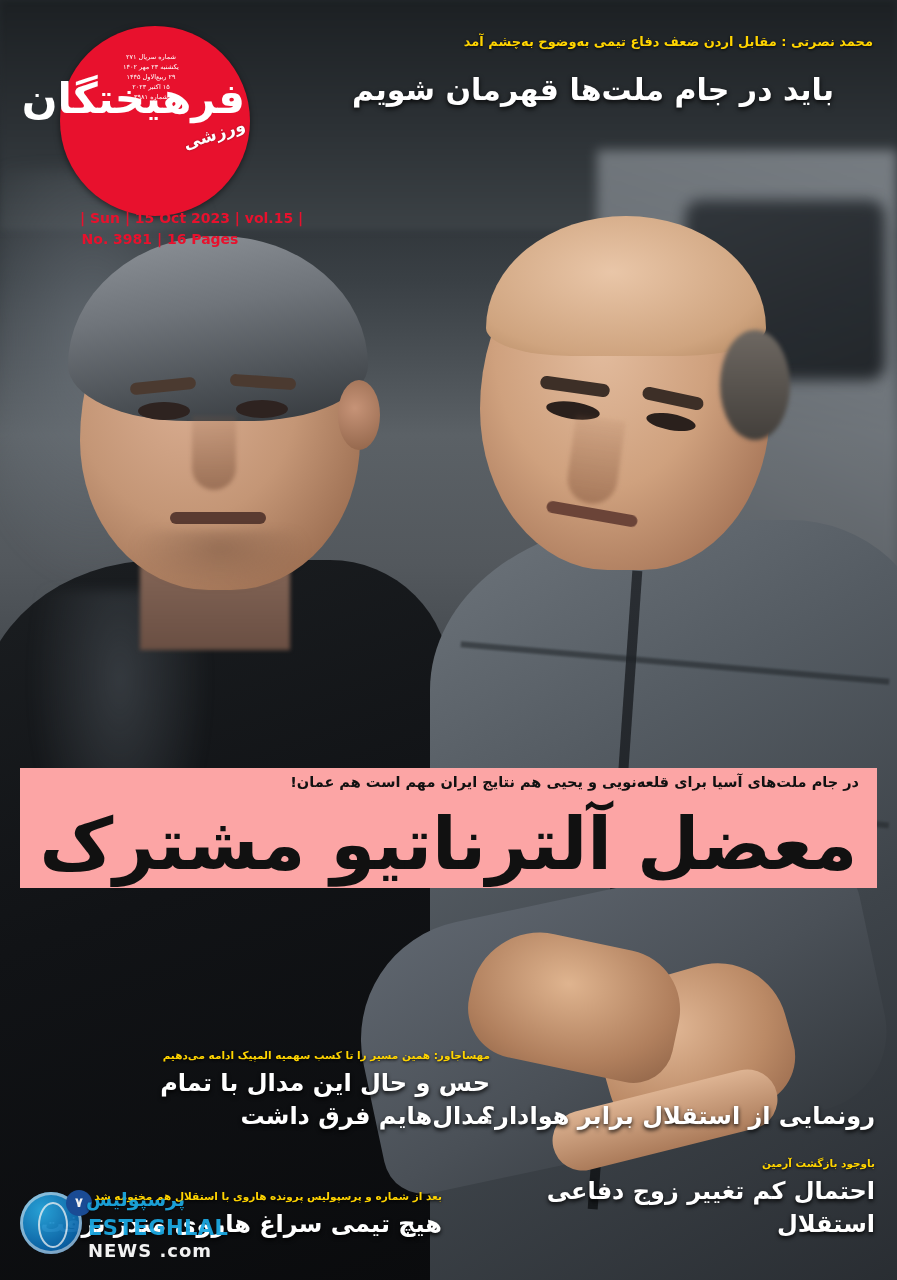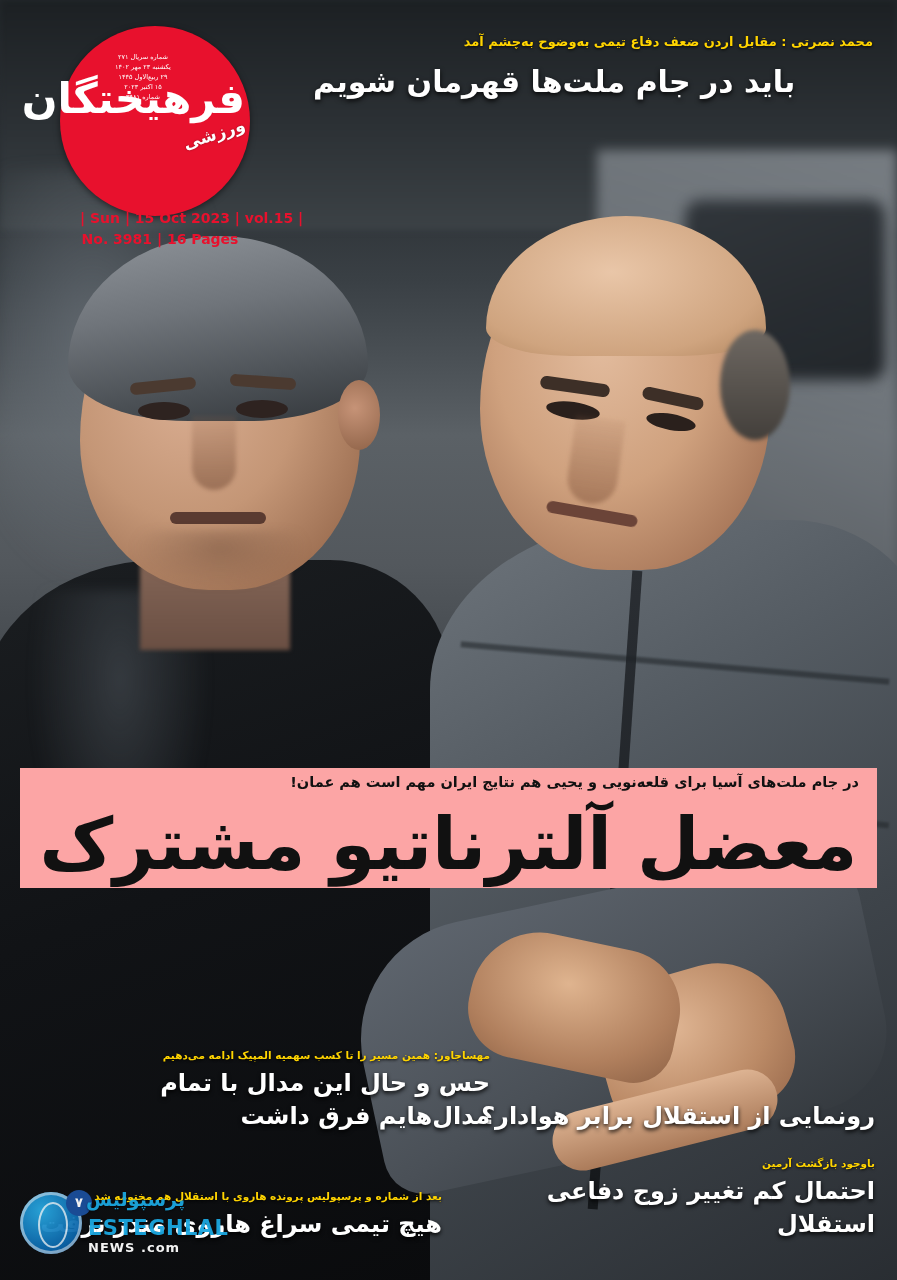--- a/index.html
+++ b/index.html
@@ -210,21 +210,21 @@
     position: absolute;
     left: 150px; top: 98px;
     color: #fff;
     font-size: 17px;
     font-weight: bold;
     transform: rotate(-18deg);
     text-shadow: 0 0 2px rgba(0,0,0,.4);
   }
   .masthead-datebox {
     position: absolute;
-    left: 68px; top: 26px;
+    left: 76px; top: 26px;
     width: 86px;
     text-align: center;
     color: #fff;
     font-size: 6.5px;
     line-height: 1.55;
     direction: rtl;
   }
   .masthead-footer {
     position: absolute;
     left: 48px; top: 182px;
@@ -247,23 +247,23 @@
     text-align: right;
     color: #ffd400;
     font-size: 13px;
     font-weight: bold;
     direction: rtl;
     z-index: 20;
     text-shadow: 0 1px 3px rgba(0,0,0,.85);
   }
   .top-headline {
     position: absolute;
-    right: 24px; top: 64px;
+    right: 24px; top: 72px;
     width: 560px;
-    text-align: left;
+    text-align: center;
     color: #ffffff;
     font-size: 30px;
     font-weight: bold;
     direction: rtl;
     z-index: 20;
     text-shadow: 0 2px 5px rgba(0,0,0,.9);
   }
 
   
   .yellow-band {
@@ -378,21 +378,21 @@
     color: #1ba7e0;
     font-size: 21px;
     font-weight: bold;
     letter-spacing: .5px;
     direction: ltr;
   }
   .wm-news {
     position: absolute;
     left: 74px; top: 64px;
     color: #ffffff;
-    font-size: 13px;
+    font-size: 18px;
     font-weight: bold;
     letter-spacing: 1px;
     direction: ltr;
   }
 </style>
 </head>
 <body>
 
 <div class="page">
 

